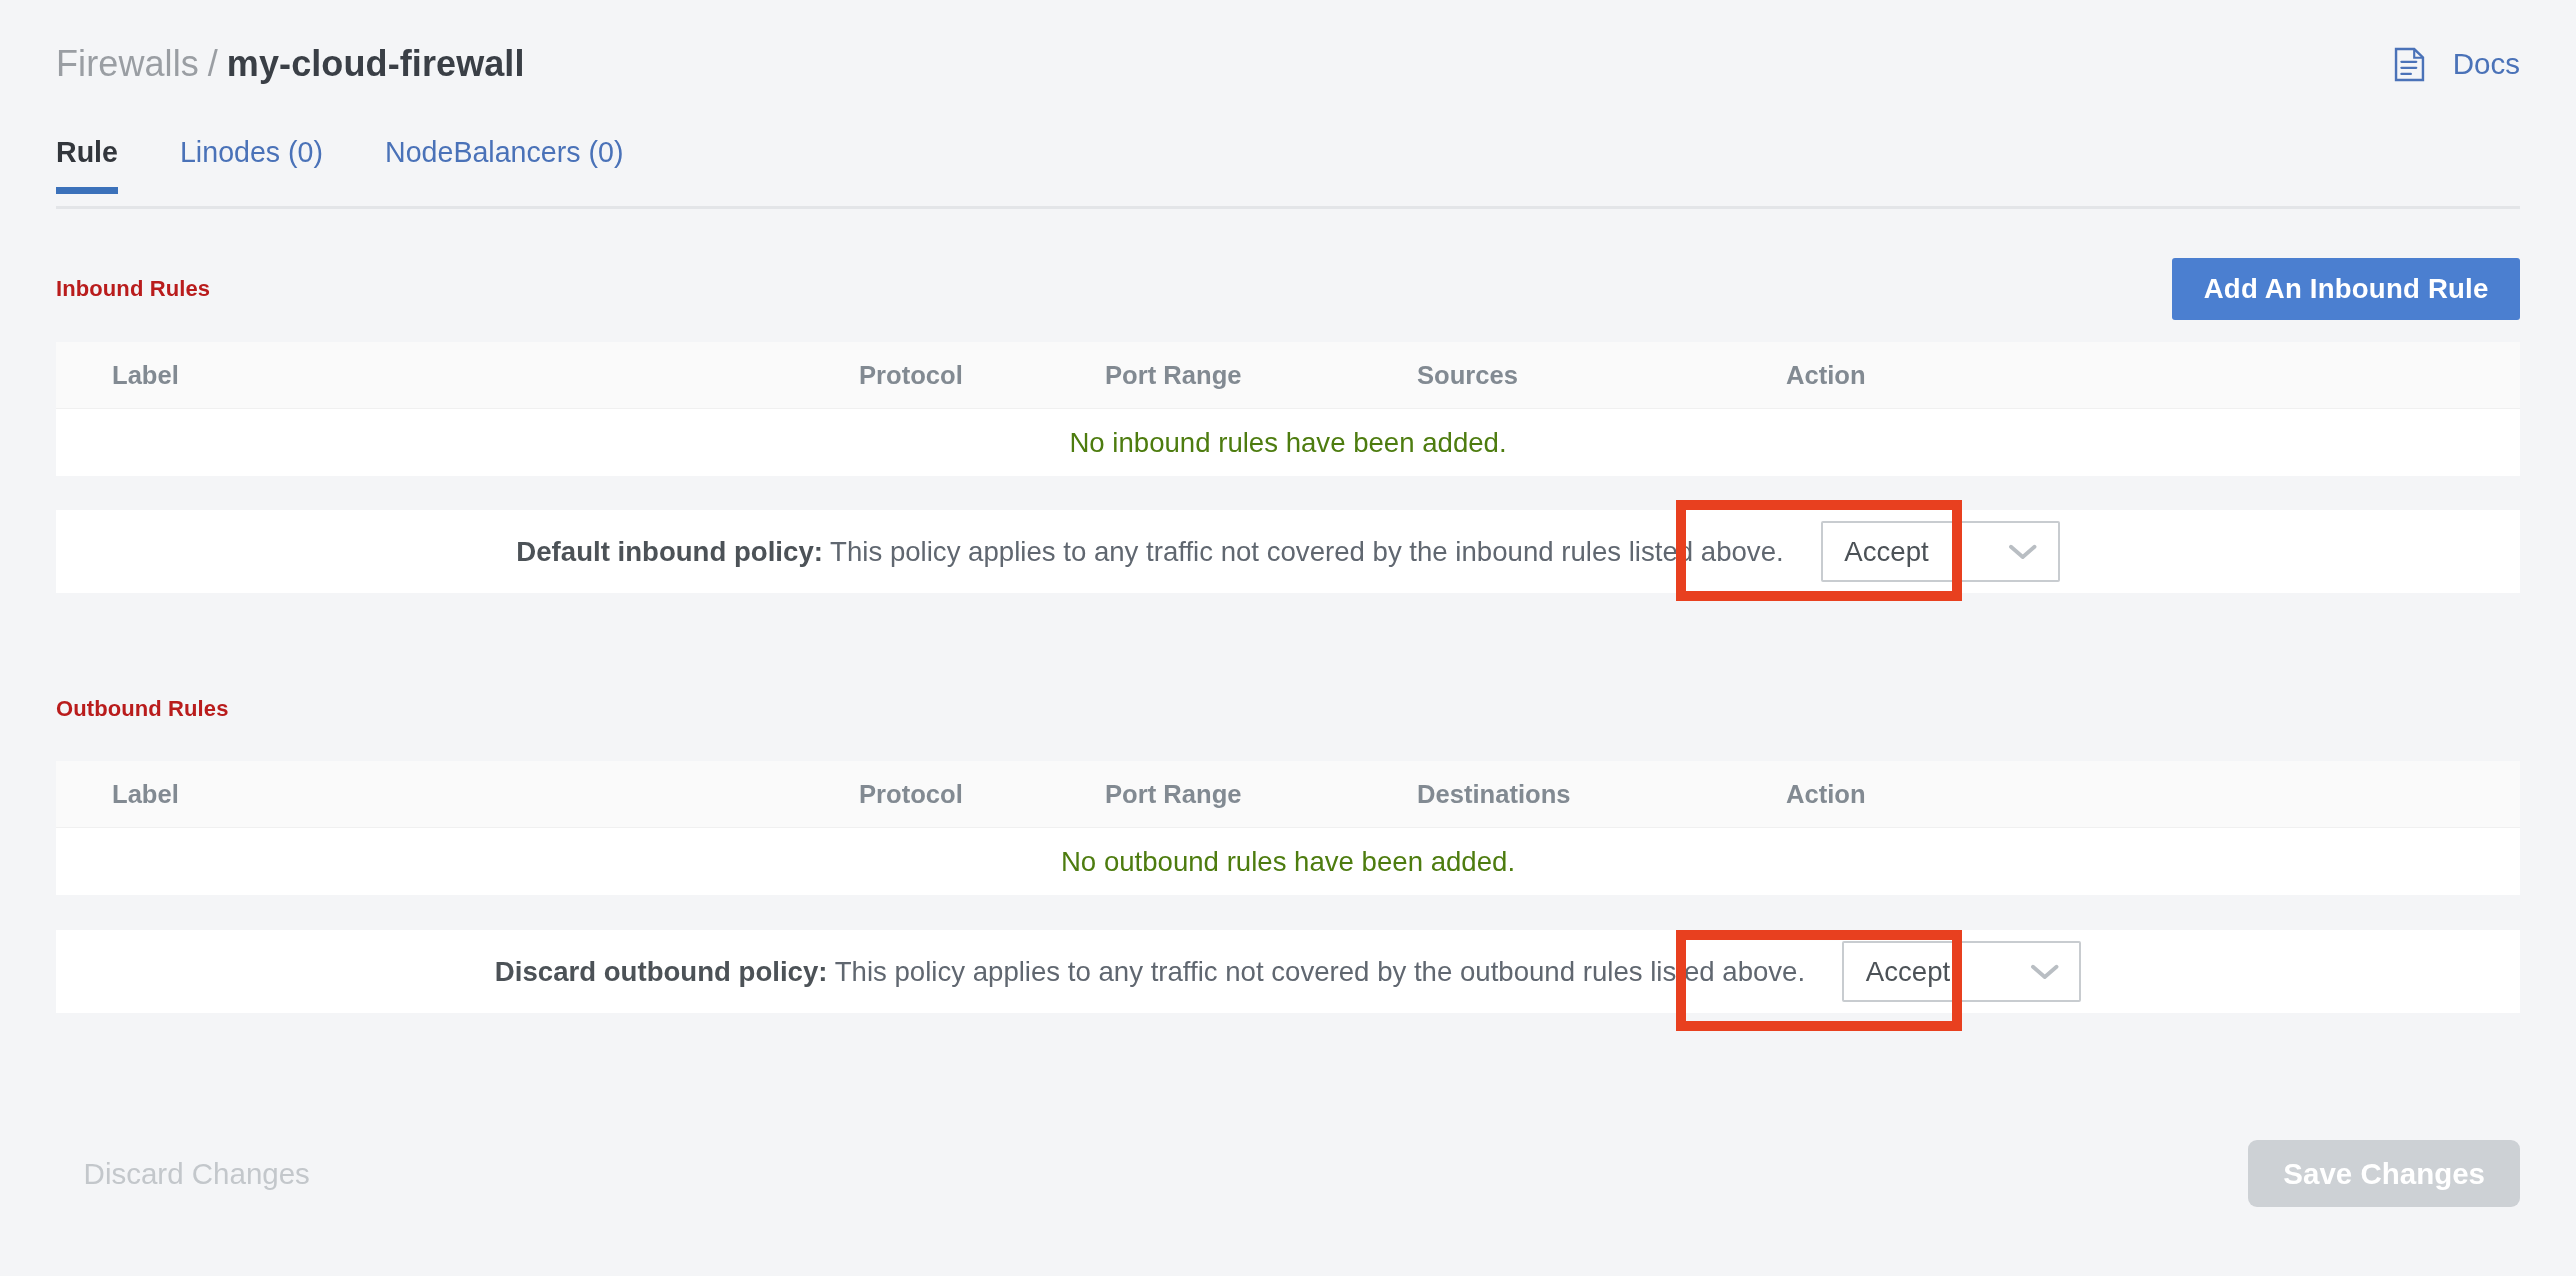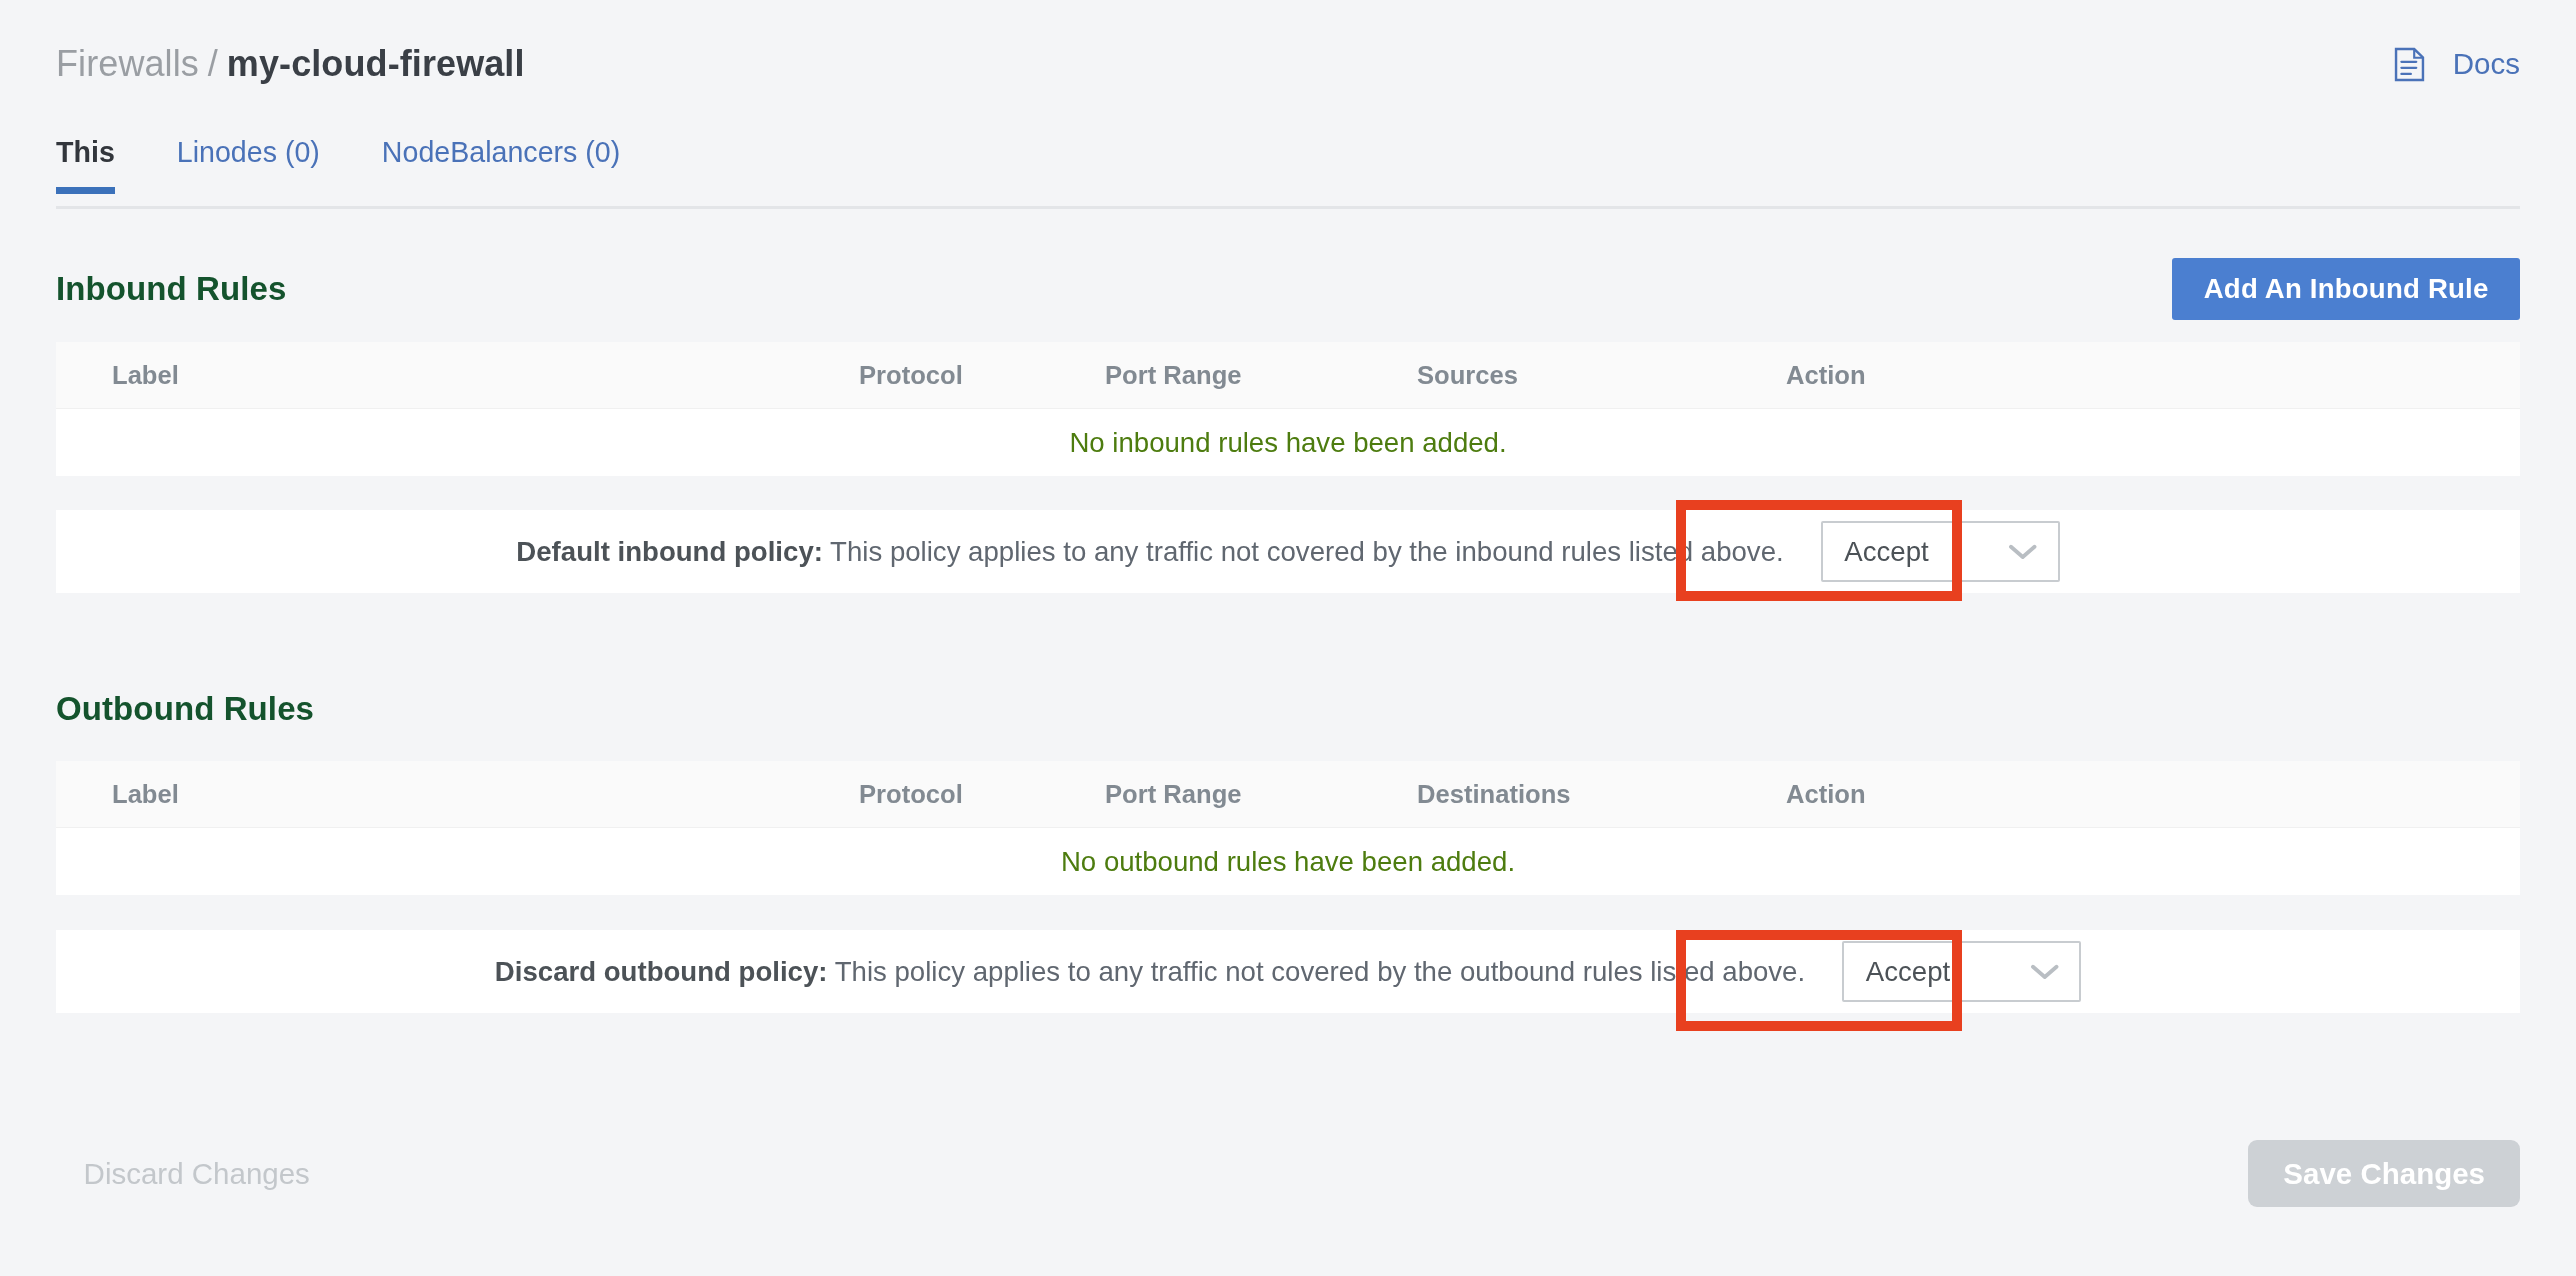--- a/index.html
+++ b/index.html
@@ -92,23 +92,23 @@
   .section-head {
     position: absolute;
     left: 56px;
     width: 2464px;
     height: 59px;
     display: flex;
     align-items: center;
     justify-content: space-between;
   }
   .section-title {
-    font-size: 33px;
+    font-size: 22px;
     font-weight: 700;
-    color: #14532d;
+    color: #b91c1c;
     letter-spacing: 0.1px;
   }
   .add-btn {
     background: #4b7fd0;
     color: #ffffff;
     font-size: 27.6px;
     font-weight: 700;
     border: none;
     border-radius: 3px;
     height: 62px;
@@ -255,21 +255,21 @@
           <path d="M15.5 1.5V8H22" stroke="#4a72b8" stroke-width="1.6" fill="none"></path>
           <path d="M6 11h11M6 15.5h11M6 20h7" stroke="#4a72b8" stroke-width="1.7" stroke-linecap="round"></path>
         </svg>
       </span>
       <span>Docs</span>
     </div>
   </div>
 
   <div class="tabs">
     <div class="tab active">
-      <span>This</span>
+      <span>Rule</span>
     </div>
     <div class="tab">
       <span>Linodes (0)</span>
     </div>
     <div class="tab">
       <span>NodeBalancers (0)</span>
     </div>
   </div>
   <div class="tabs-rule"></div>
 

